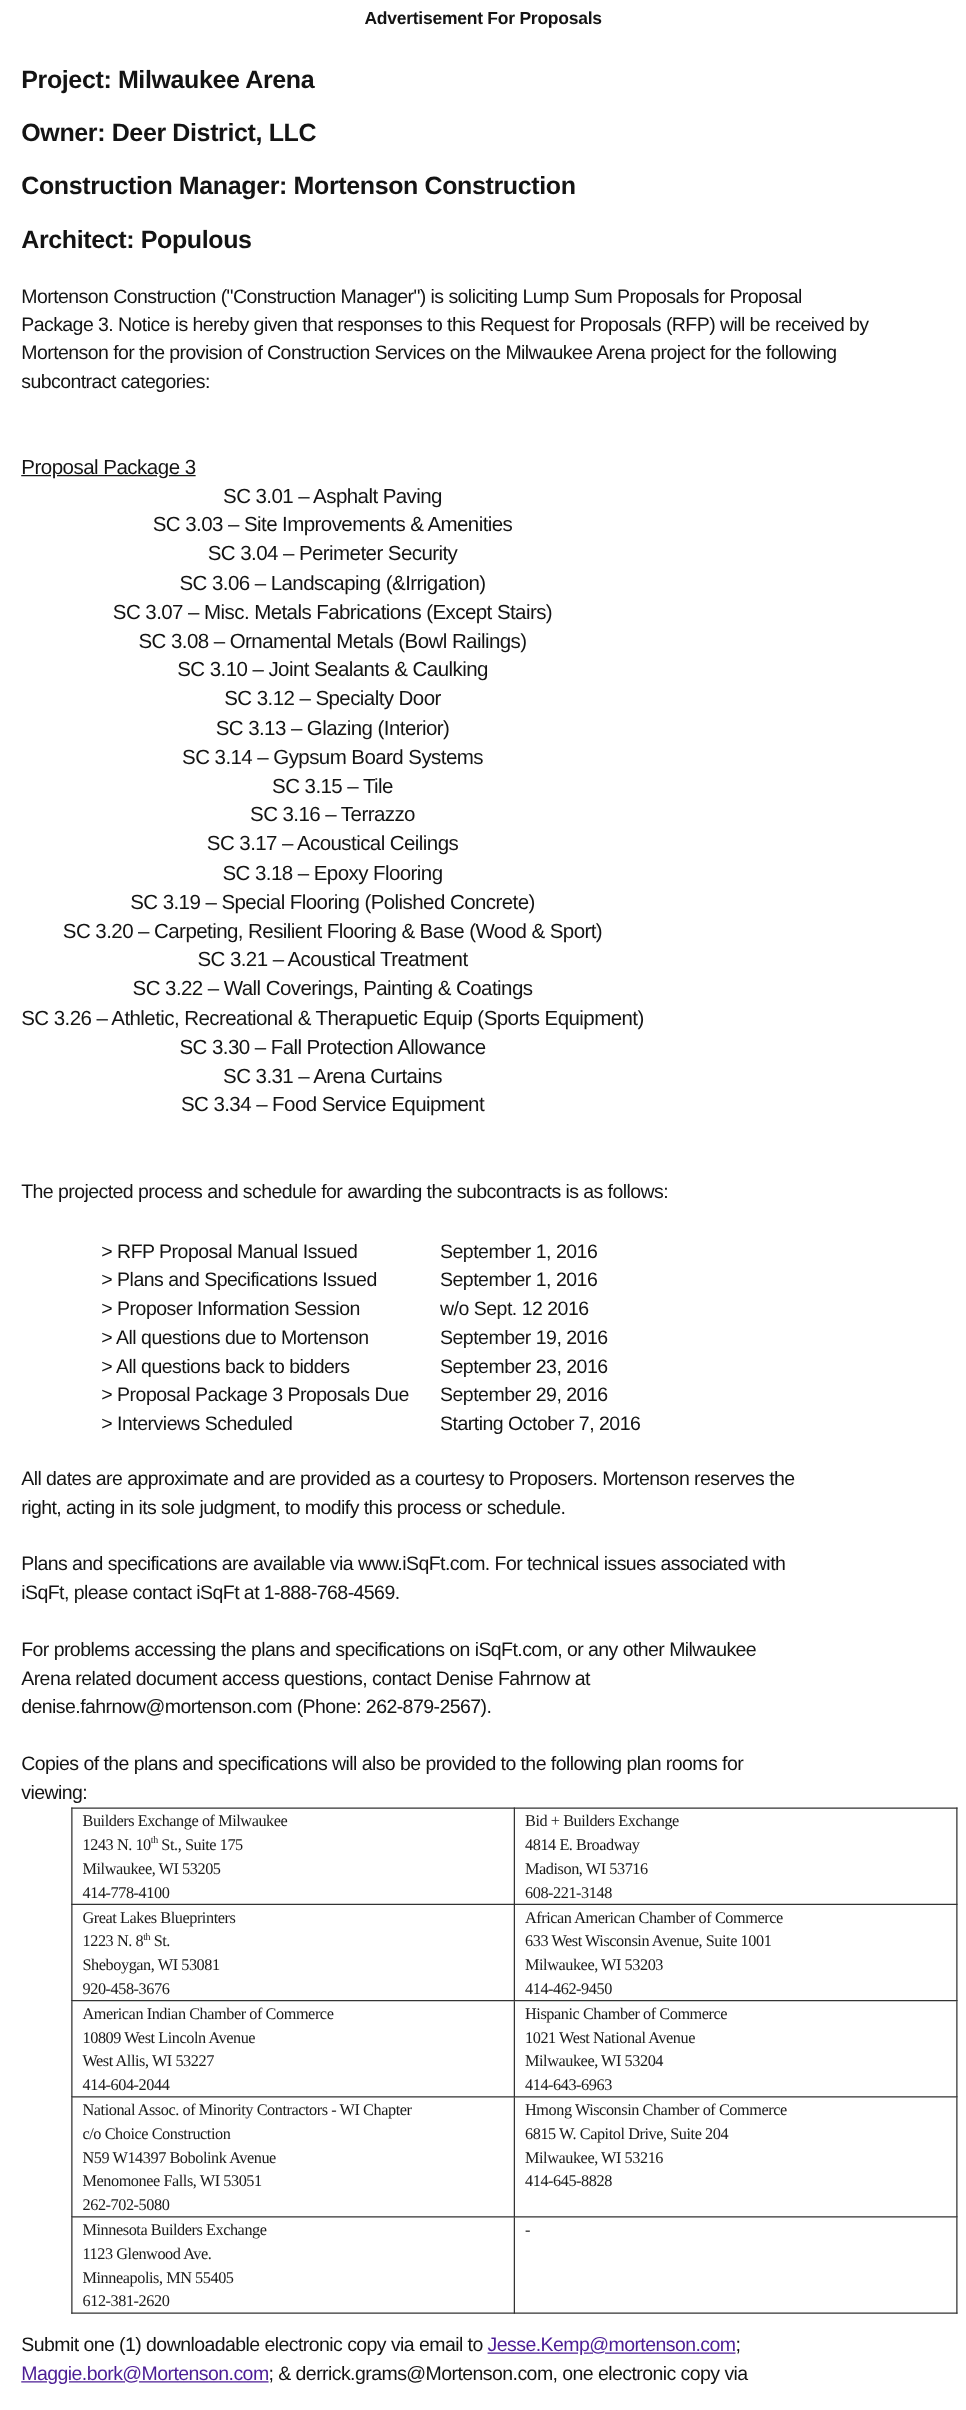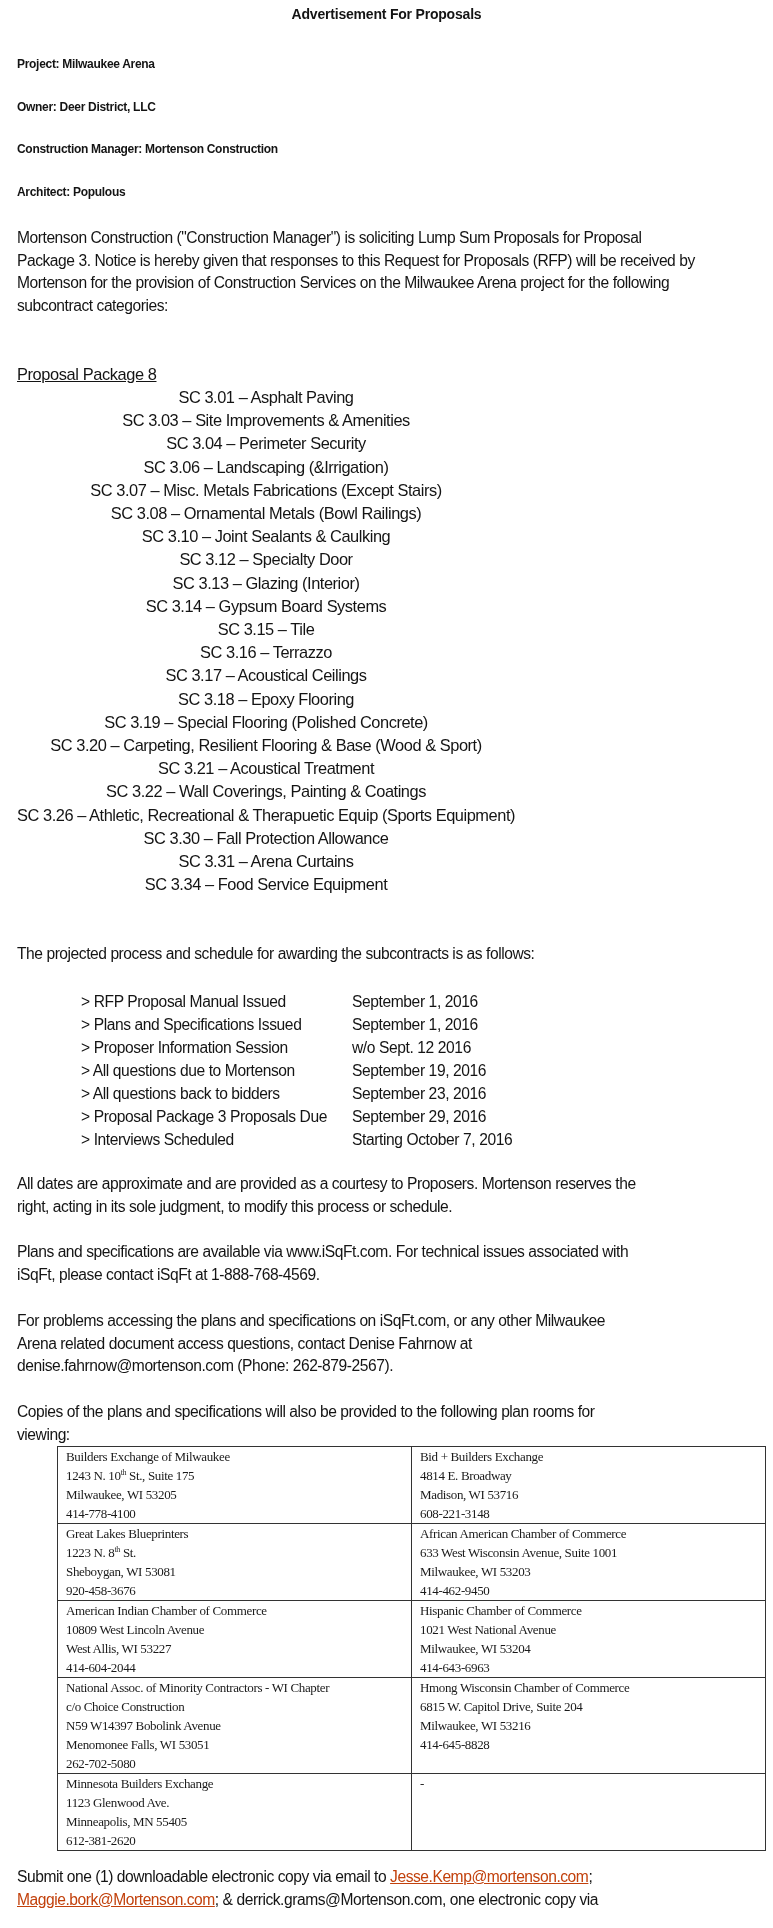--- a/index.html
+++ b/index.html
@@ -29,21 +29,21 @@
       text-align: center;
       font-weight: bold;
       font-size: 14px;
       line-height: 28px;
       letter-spacing: -0.2px;
     }
     .meta-line {
       position: absolute;
       left: 17px;
       font-weight: bold;
-      font-size: 12px;
+      font-size: 20px;
       line-height: 20px;
       letter-spacing: -0.3px;
       text-align: center;
     }
     .para {
       position: absolute;
       left: 17px;
       width: 745px;
       font-size: 15.6px;
       line-height: 22.5px;
@@ -102,21 +102,21 @@
     .plan-table td {
       border: 1.2px solid #333333;
       vertical-align: top;
       padding: 0 0 0 8px;
       width: 50%;
     }
     .plan-table .cell-line { display: block; white-space: nowrap; }
     .plan-table sup { font-size: 8px; line-height: 0; vertical-align: super; }
     .link {
       text-decoration: underline;
-      color: #c2410c;
+      color: #4c1d95;
       cursor: pointer;
     }
   </style>
 </head>
 <body>
 
 <div class="doc">
 
   <div class="title">Advertisement For Proposals</div>
 
@@ -125,21 +125,21 @@
   <div class="meta-line" style="top:139px;">Construction Manager: Mortenson Construction</div>
   <div class="meta-line" style="top:182px;">Architect: Populous</div>
 
   <div class="para" style="top:227px;">
     <div>Mortenson Construction ("Construction Manager") is soliciting Lump Sum Proposals for Proposal</div>
     <div>Package 3.  Notice is hereby given that responses to this Request for Proposals (RFP) will be received by</div>
     <div>Mortenson for the provision of Construction Services on the Milwaukee Arena project for the following</div>
     <div>subcontract categories:</div>
   </div>
 
-  <div class="pkg-heading">Proposal Package 8</div>
+  <div class="pkg-heading">Proposal Package 3</div>
 
   <ul class="sc-list">
     <li>SC 3.01 – Asphalt Paving</li>
     <li>SC 3.03 – Site Improvements &amp; Amenities</li>
     <li>SC 3.04 – Perimeter Security</li>
     <li>SC 3.06 – Landscaping (&amp;Irrigation)</li>
     <li>SC 3.07 – Misc. Metals Fabrications (Except Stairs)</li>
     <li>SC 3.08 – Ornamental Metals (Bowl Railings)</li>
     <li>SC 3.10 – Joint Sealants &amp; Caulking</li>
     <li>SC 3.12 – Specialty Door</li>

